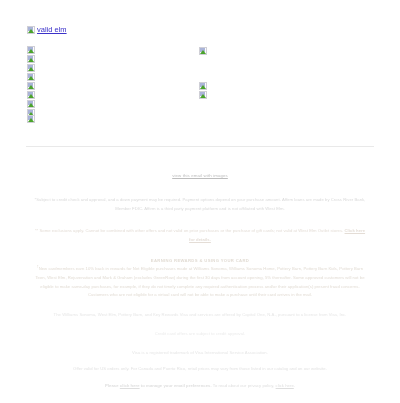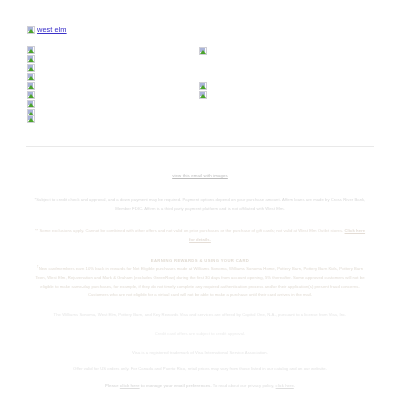--- a/index.html
+++ b/index.html
@@ -130,21 +130,21 @@
     text-decoration: underline;
   }
   .bold { font-weight: bold; }
   sup { font-size: 3.2px; vertical-align: super; line-height: 0; }
 </style>
 </head>
 <body>
 
 <div class="logo-row">
   <a class="logo-link" href="#">
-    <span class="brokenimg"></span><span>west elm</span>
+    <span class="brokenimg"></span><span>valid elm</span>
   </a>
 </div>
 
 <div class="hero">
   <div class="hero-col left">
     <span class="brokenimg"></span>
     <span class="brokenimg"></span>
     <span class="brokenimg"></span>
     <span class="brokenimg"></span>
     <span class="brokenimg"></span>

